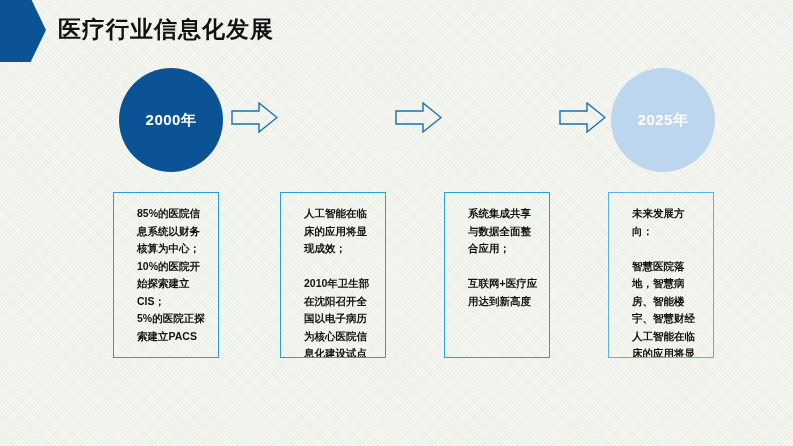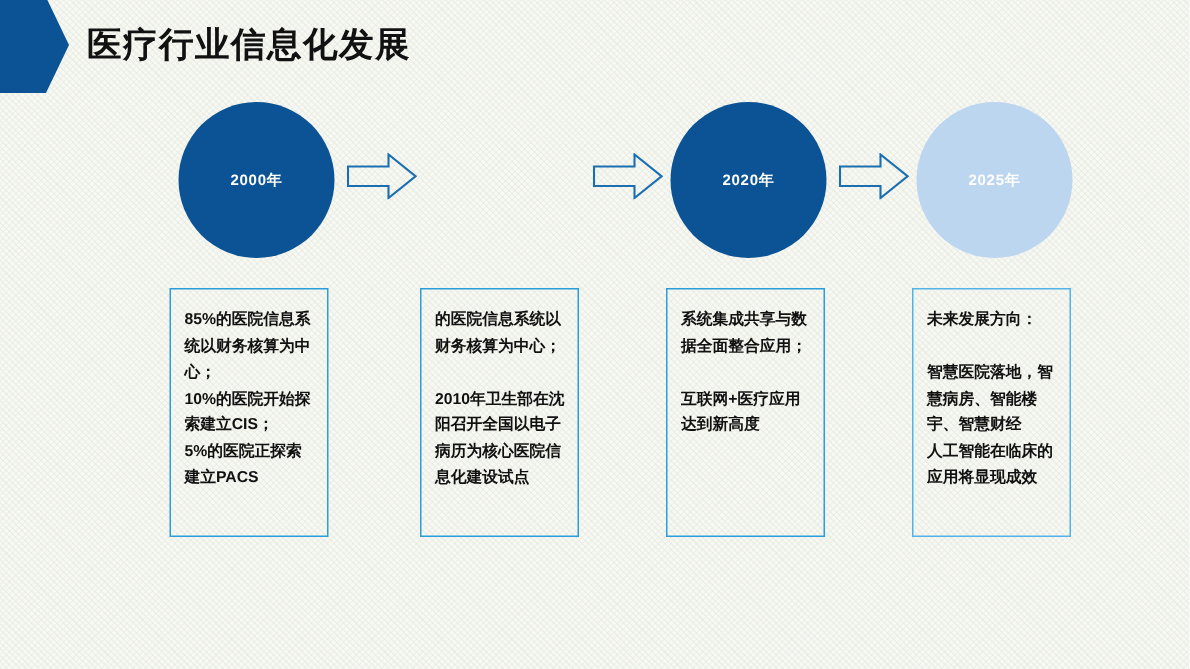--- a/index.html
+++ b/index.html
@@ -45,21 +45,21 @@
   
   .circle {
     position: absolute;
     width: 104px;
     height: 104px;
     border-radius: 50%;
     display: flex;
     align-items: center;
     justify-content: center;
     color: #ffffff;
-    font-size: 10px;
+    font-size: 15px;
     font-weight: bold;
     letter-spacing: 0.5px;
   }
   .circle.dark  { background: #0b5394; }
   .circle.light { background: #bcd6ef; }
 
   .c1 { left: 119px; top: 68px; }
   .c2 { left: 283px; top: 68px; }
   .c3 { left: 447px; top: 68px; }
   .c4 { left: 611px; top: 68px; text-align: center; }
@@ -78,21 +78,21 @@
 
   
   .box {
     position: absolute;
     top: 192px;
     width: 106px;
     height: 166px;
     box-sizing: border-box;
     border: 1px solid #2a9ddb;
     background: transparent;
-    padding: 12px 8px 6px 9px;
+    padding: 12px 8px 6px 23px;
     font-size: 10.5px;
     font-weight: bold;
     line-height: 17.5px;
     color: #111111;
     white-space: pre-line;
     overflow: hidden;
   }
   .b1 { left: 113px; }
   .b2 { left: 280px; }
   .b3 { left: 444px; }
@@ -103,23 +103,20 @@
 
 <div id="slide">
 
   <div class="corner-chevron"></div>
 
   <div class="title">医疗行业信息化发展</div>
 
   <div class="circle dark c1">
     <span>2000年</span>
   </div>
-  <div class="circle dark c3">
-    <span>2020年</span>
-  </div>
   <div class="circle light c4">
     <span>2025年</span>
   </div>
 
   <div class="arrow a1">
     <svg viewBox="0 0 47 31" xmlns="http://www.w3.org/2000/svg">
       <polygon points="1,9 28,9 28,1 46,15.5 28,30 28,22 1,22" fill="none" stroke="#1b6fb0" stroke-width="1.4"></polygon>
     </svg>
   </div>
   <div class="arrow a2">
@@ -129,21 +126,21 @@
   </div>
   <div class="arrow a3">
     <svg viewBox="0 0 47 31" xmlns="http://www.w3.org/2000/svg">
       <polygon points="1,9 28,9 28,1 46,15.5 28,30 28,22 1,22" fill="none" stroke="#1b6fb0" stroke-width="1.4"></polygon>
     </svg>
   </div>
 
   <div class="box b1">85%的医院信息系统以财务核算为中心；
 10%的医院开始探索建立CIS；
 5%的医院正探索建立PACS</div>
-  <div class="box b2">的医院信息系统以财务核算为中心；
+  <div class="box b2">人工智能在临床的应用将显现成效；
 
 2010年卫生部在沈阳召开全国以电子病历为核心医院信息化建设试点</div>
   <div class="box b4">未来发展方向：
 
 智慧医院落地，智慧病房、智能楼宇、智慧财经
 人工智能在临床的应用将显现成效</div>
   <div class="box b3">系统集成共享与数据全面整合应用；
 
 互联网+医疗应用达到新高度</div>
 

